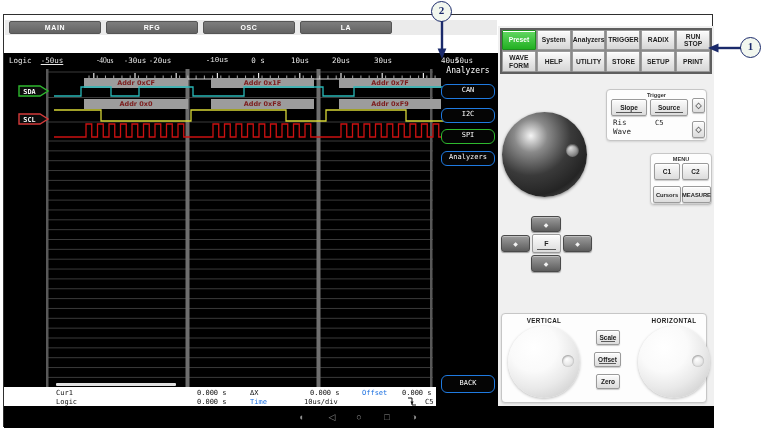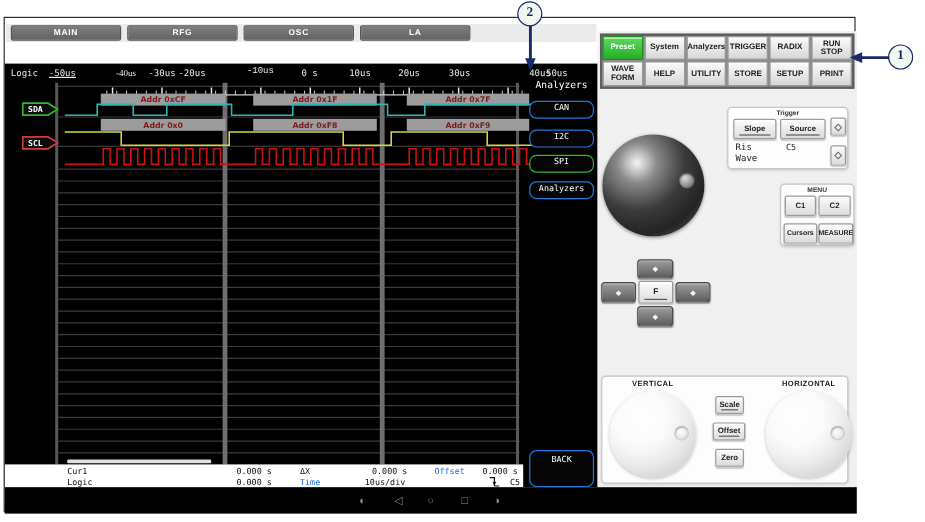--- a/index.html
+++ b/index.html
@@ -21,21 +21,21 @@
   .product{color:#444;margin-right:7px;}
   .model{color:#151515;font-weight:700;}
   
   #wave{left:0;top:38px;width:494px;height:353px;background:#000;overflow:hidden;
         font-family:"DejaVu Sans Mono", monospace;}
   .wave-label{left:5px;top:3px;color:#e8e8e8;font-size:7.5px;}
   .tick{position:absolute;top:3px;transform:translateX(-50%);color:#e8e8e8;font-size:7.5px;white-space:nowrap;}
   .an-label{left:436px;top:13px;width:56px;text-align:center;color:#fff;font-size:8px;}
   .an-btn{left:437px;width:54px;height:15px;background:#050505;border:1.6px solid #1f7ae0;border-radius:6px;
           box-sizing:border-box;color:#fff;font-size:7px;text-align:center;line-height:11px;}
-  .back-btn{left:437px;top:322px;width:54px;height:31px;background:#050505;border:1.6px solid #1f7ae0;
+  .back-btn{left:437px;top:322px;width:54px;height:18px;background:#050505;border:1.6px solid #1f7ae0;
             border-radius:6px;box-sizing:border-box;color:#fff;font-size:7px;text-align:center;line-height:14px;}
   .scrollbar{left:52px;top:330px;width:120px;height:3px;background:#e0e0e0;border-radius:1px;}
   .status{left:0;top:334px;width:432px;height:19px;background:#fff;color:#111;font-size:7px;}
   .status span{position:absolute;white-space:nowrap;}
   .blue{color:#1a6fe0;}
   
   #panel{left:494px;top:11px;width:216px;height:380px;background:#f0f0f0;}
   .btn-grid{left:2px;top:2px;width:212px;height:46px;border:2px solid #5f5f5f;background:#8a8a8a;
             display:grid;grid-template-columns:repeat(6,1fr);grid-template-rows:20px 21px;gap:1px;box-sizing:border-box;}
   .gbtn{background:linear-gradient(180deg,#fbfbfb,#d6d6d6);border:1px solid #9a9a9a;box-sizing:border-box;

